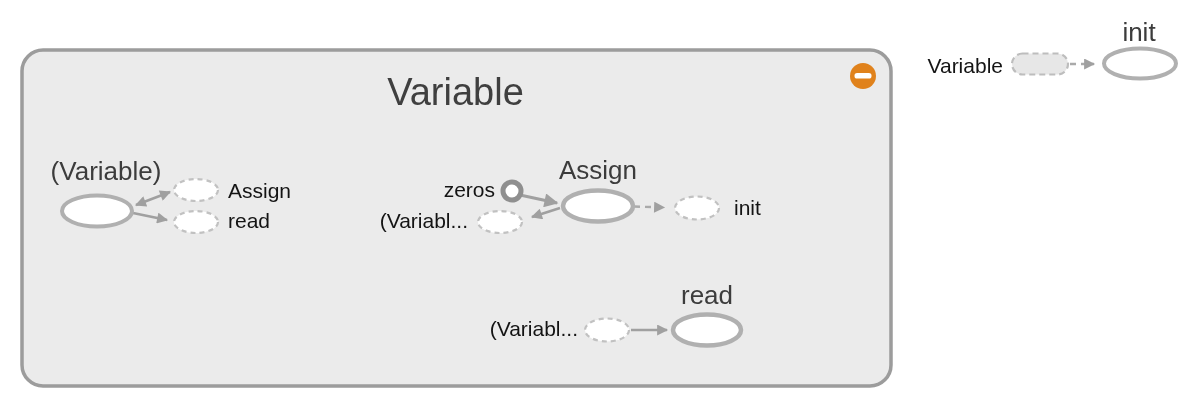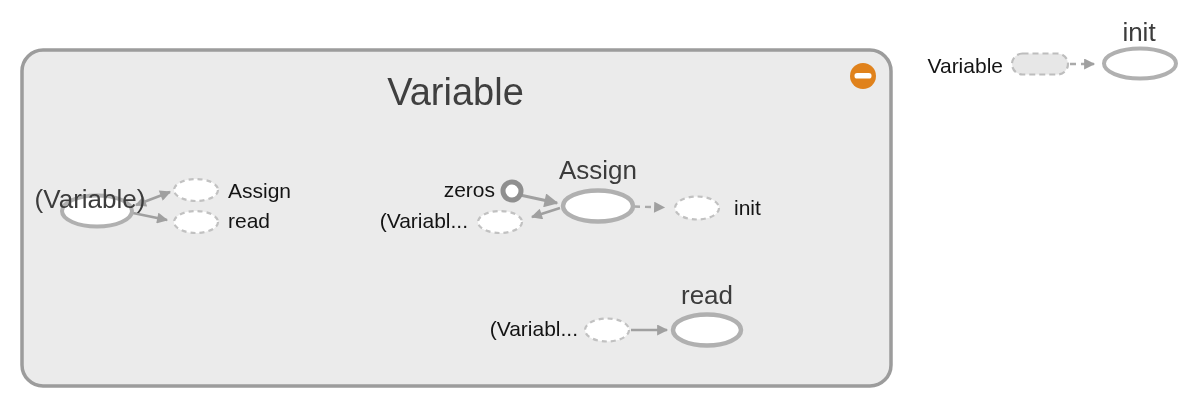--- a/index.html
+++ b/index.html
@@ -83,21 +83,21 @@
     <ellipse cx="607" cy="330" rx="22" ry="11.5" fill="#ffffff" stroke="#c1c1c1" stroke-width="2.2" stroke-dasharray="5,4"></ellipse>
     <ellipse cx="707" cy="330" rx="34" ry="15.5" fill="#ffffff" stroke="#b0b0b0" stroke-width="4.5"></ellipse>
 
     <path d="M1070,64 L1094,64" stroke="#aaaaaa" stroke-width="2.4" fill="none" stroke-dasharray="6,5" marker-end="url(#arrow)"></path>
     <rect x="1012" y="53.5" width="56" height="21" rx="10.5" fill="#e7e7e7" stroke="#bdbdbd" stroke-width="2.2" stroke-dasharray="6,4"></rect>
     <ellipse cx="1140" cy="63.5" rx="36" ry="15" fill="#ffffff" stroke="#b0b0b0" stroke-width="4"></ellipse>
   </svg>
 
   <span class="lbl group-title" style="left:21px; top:73px; width:869px;">Variable</span>
 
-  <span class="lbl node-title t-center" style="left:14px; top:158px; width:152px;margin-top:28px;">(Variable)</span>
+  <span class="lbl node-title t-center" style="left:30px; top:158px; width:152px;">(Variable)</span>
   <span class="lbl annot" style="left:228px; top:180px;">Assign</span>
   <span class="lbl annot" style="left:228px; top:210px;">read</span>
 
   <span class="lbl annot t-right" style="left:395px; top:179px; width:100px;">zeros</span>
   <span class="lbl annot t-right" style="left:358px; top:210px; width:110px;">(Variabl...</span>
   <span class="lbl node-title t-center" style="left:518px; top:157px; width:160px;">Assign</span>
   <span class="lbl annot" style="left:734px; top:197px;">init</span>
 
   <span class="lbl annot t-right" style="left:468px; top:318px; width:110px;">(Variabl...</span>
   <span class="lbl node-title t-center" style="left:627px; top:282px; width:160px;">read</span>

